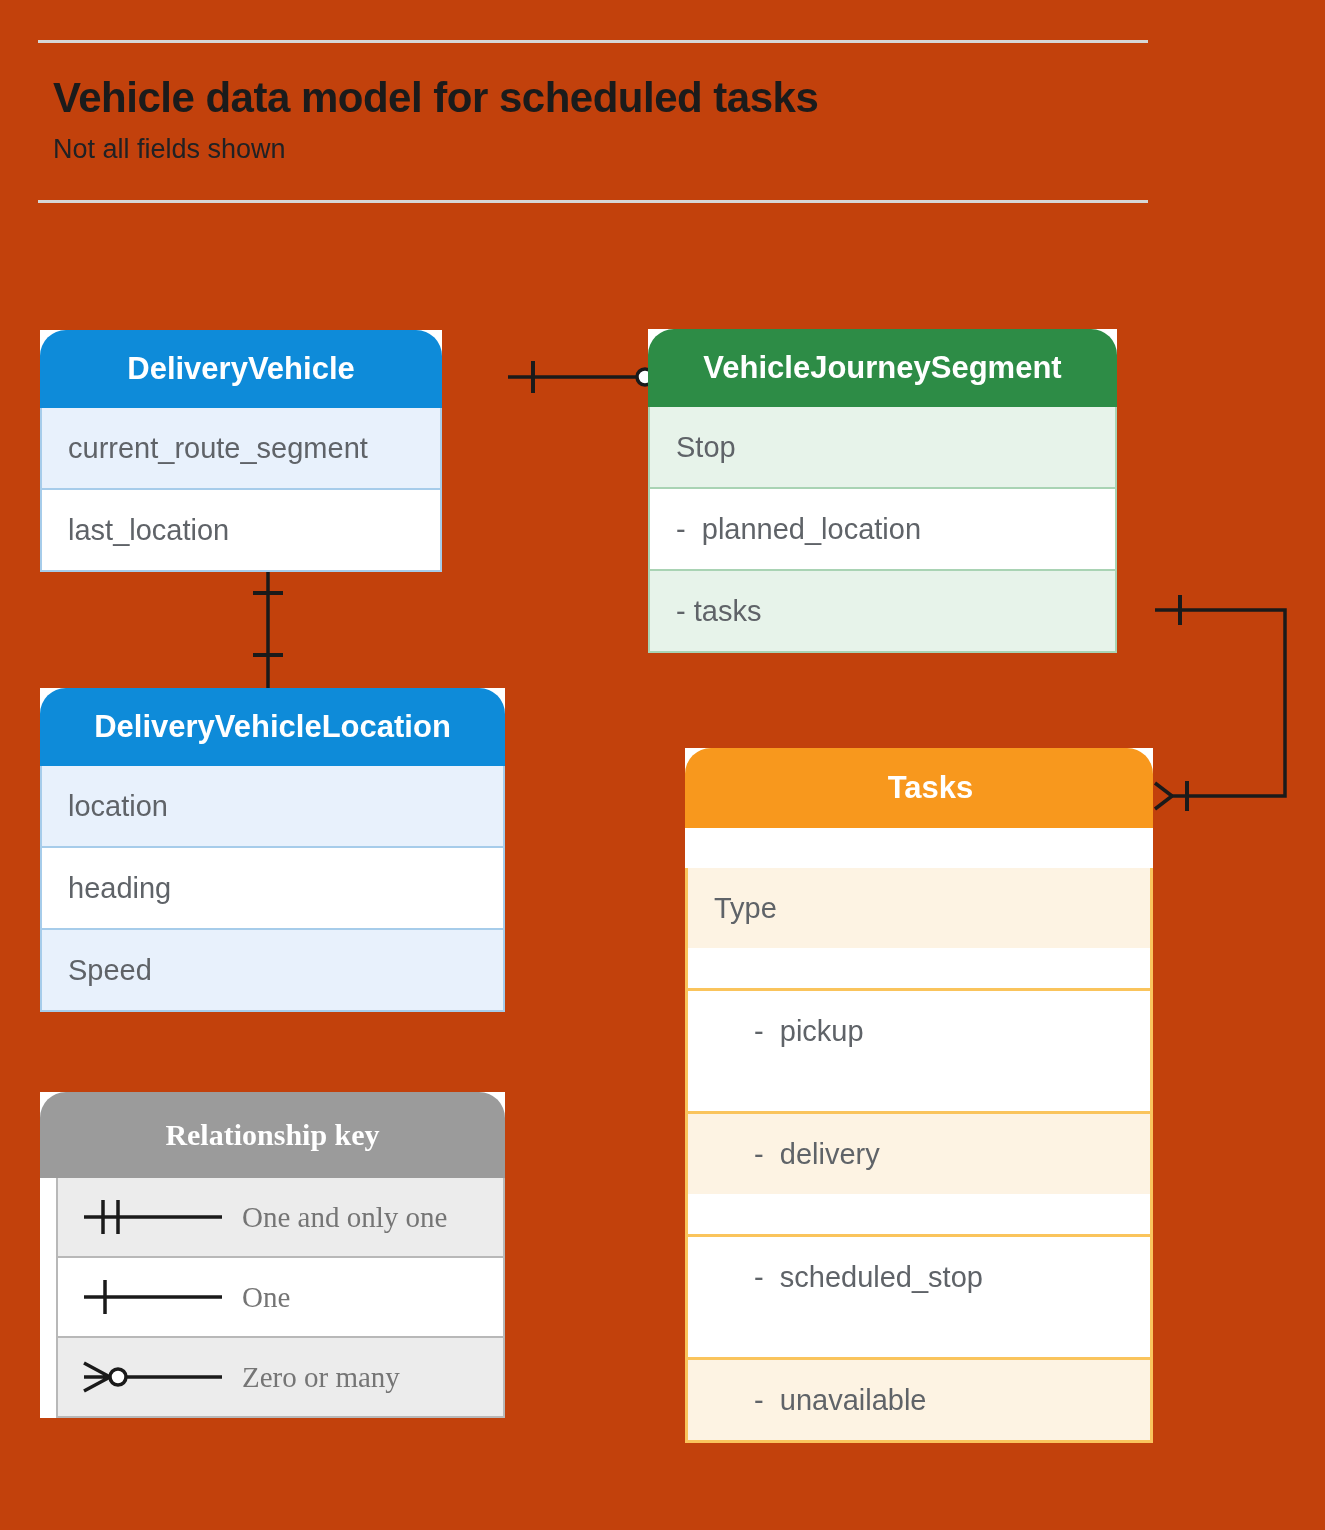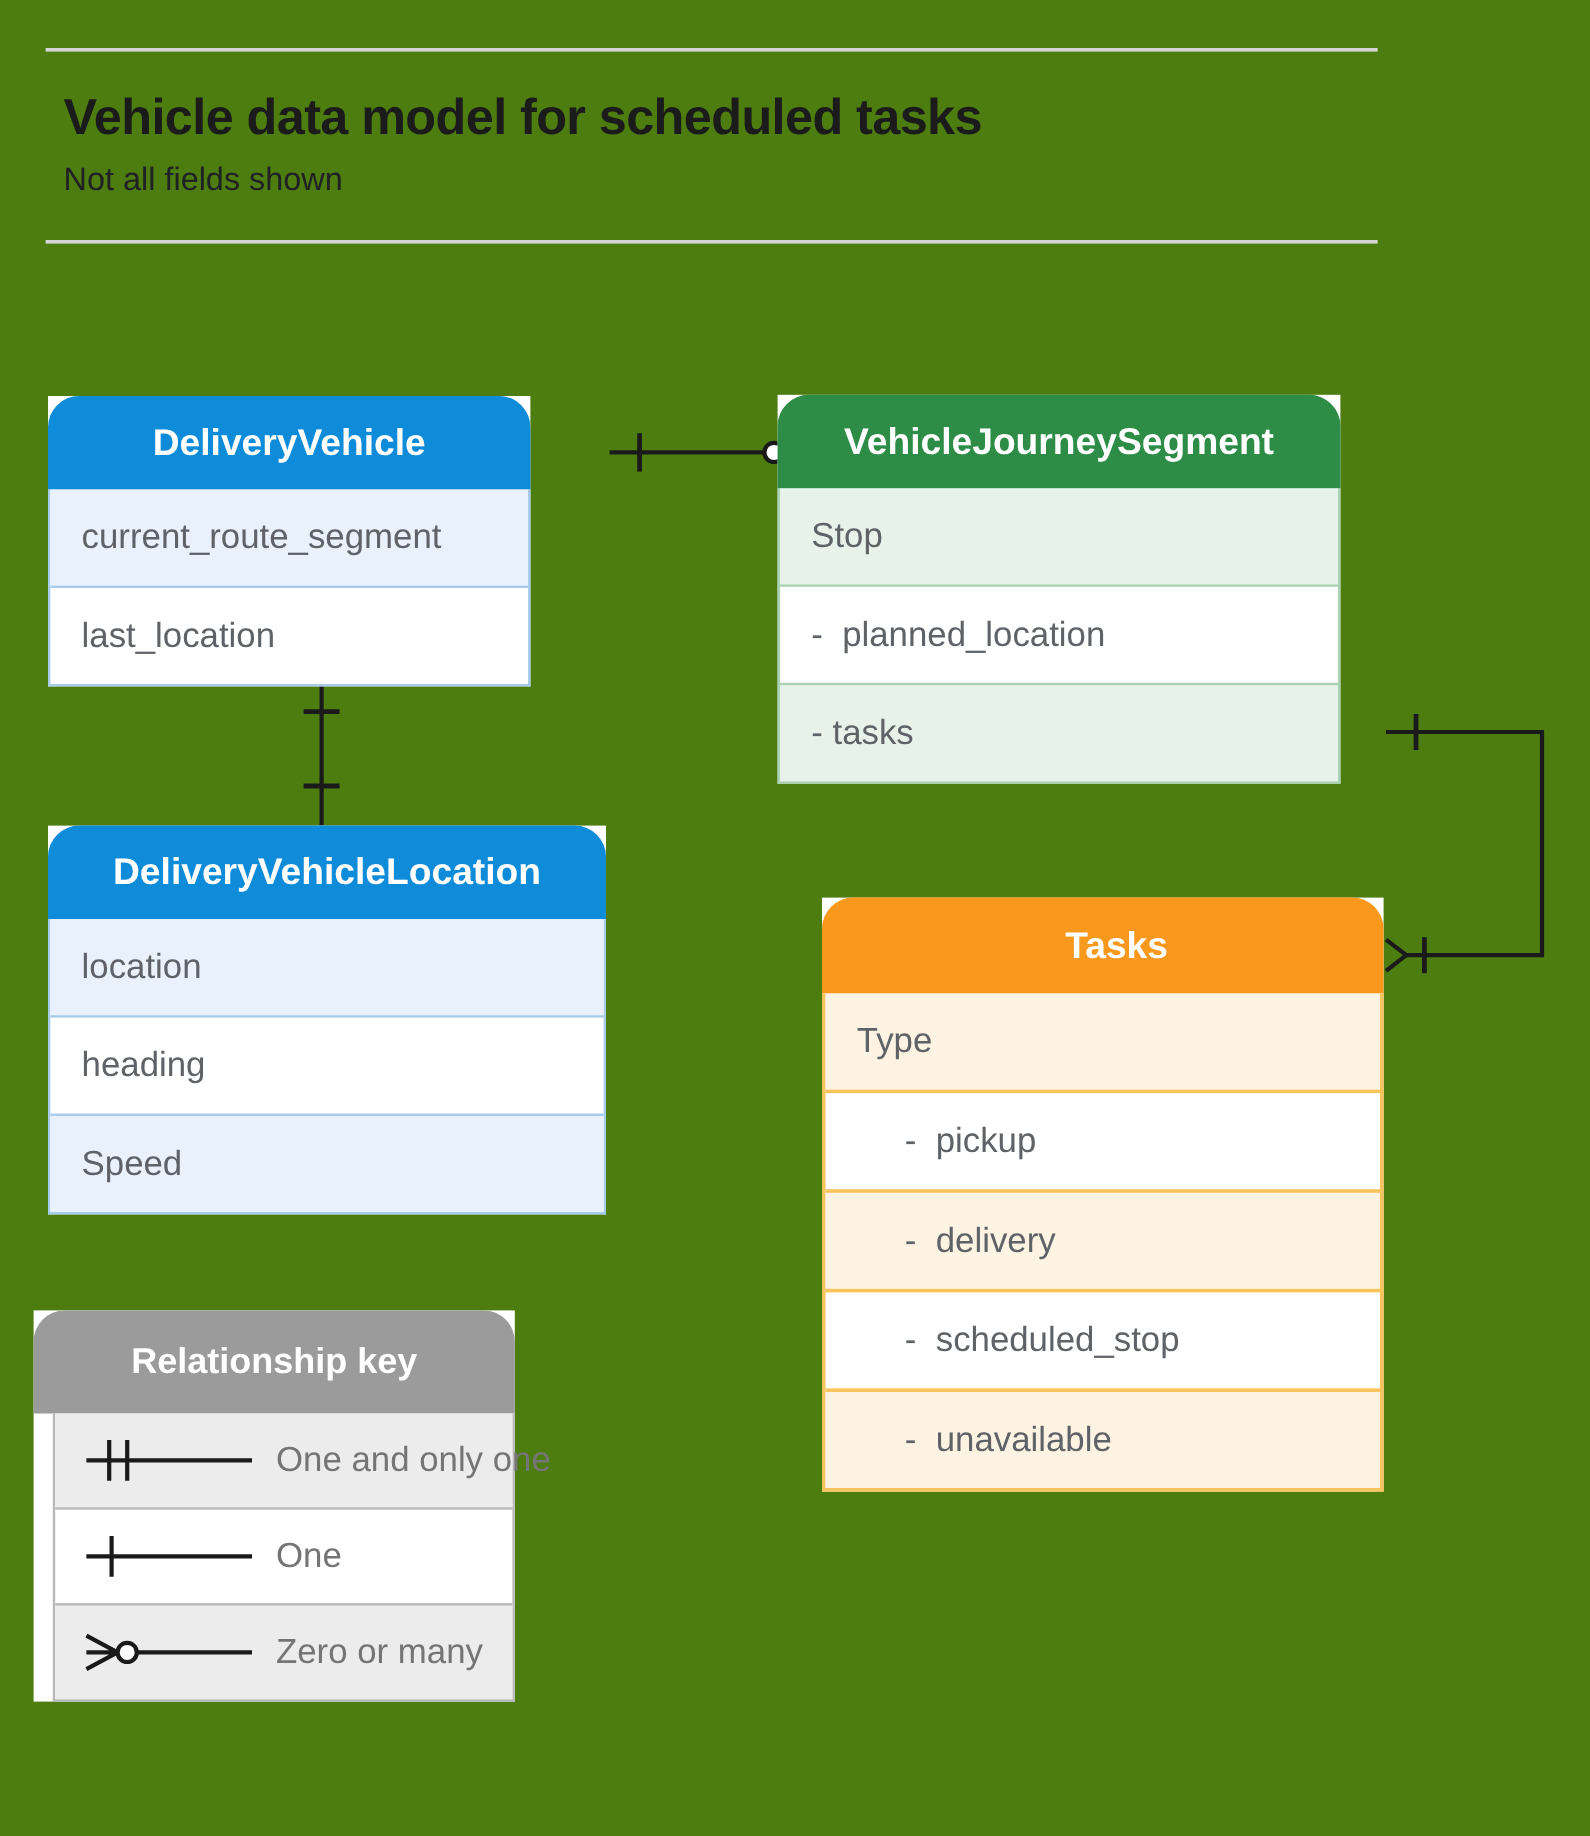--- a/index.html
+++ b/index.html
@@ -1,19 +1,19 @@
 <!DOCTYPE html>
 <html style="--blue_header: #0E8BD9; --blue_light: #E8F1FC; --blue_border: #A6CCEA; --green_header: #2D8C46; --green_light: #E7F3EA; --green_border: #A9D3B4; --orange_header: #F8981D; --orange_light: #FDF3E3; --orange_border: #FAC45C; --gray_header: #9B9B9B; --gray_light: #ECECEC; --gray_border: #B8B8B8; --field_text: #5F6368; --legend_text: #757575; --line_color: #1A1A1A; --title_text: #1B1B1B; --rule_color: #D6D6D6;"><head>
 <meta charset="utf-8">
 <style>
   html,body{margin:0;padding:0;background:#ffffff;}
   .canvas{
     position:relative;
     width:1325px;height:1530px;
-    background:#4d7c0f;
+    background:#c2410c;
     font-family:"Liberation Sans", sans-serif;
     overflow:hidden;
   }
   .rule{position:absolute;left:38px;width:1110px;height:3px;background:var(--rule_color,#d6d6d6);}
   .rule.top{top:40px;}
   .rule.bottom{top:200px;}
   .page-title{
     position:absolute;left:53px;top:74px;
     font-size:42px;font-weight:700;color:var(--title_text,#1b1b1b);
     letter-spacing:-0.5px;
@@ -50,41 +50,41 @@
   .entity.blue .entity-row{border-top-color:var(--blue_border,#a6ccea);}
   .entity.blue .entity-row:nth-child(odd){background:var(--blue_light,#e8f1fc);}
 
   .entity.green .entity-header{background:var(--green_header,#2d8c46);height:78px;}
   .entity.green .entity-body{border-color:var(--green_border,#a9d3b4);}
   .entity.green .entity-row{border-top-color:var(--green_border,#a9d3b4);}
   .entity.green .entity-row:nth-child(odd){background:var(--green_light,#e7f3ea);}
 
   .entity.orange .entity-header{background:var(--orange_header,#f8981d);height:80px;padding-left:23px;}
   .entity.orange .entity-body{border-width:0 3px 3px 3px;border-color:var(--orange_border,#fac45c);}
-  .entity.orange .entity-row{border-top:3px solid var(--orange_border,#fac45c);}
+  .entity.orange .entity-row{border-top:3px solid var(--orange_border,#fac45c);margin-top:40px;}
   .entity.orange .entity-row:first-child{border-top:none;}
   .entity.orange .entity-row:nth-child(odd){background:var(--orange_light,#fdf3e3);}
 
   .entity.gray .entity-header{background:var(--gray_header,#9b9b9b);height:86px;font-size:30px;}
   .entity.gray .entity-body{border-color:var(--gray_border,#b8b8b8);margin-left:16px;}
   .entity.gray .entity-row{border-top-color:var(--gray_border,#b8b8b8);height:78px;padding-left:18px;}
   .entity.gray .entity-row:nth-child(odd){background:var(--gray_light,#ececec);}
 
   .legend-row{display:flex;align-items:center;}
   .legend-symbol{flex:0 0 auto;}
   .legend-symbol path{fill:none;stroke:var(--line_color,#1a1a1a);stroke-width:3.5;}
   .legend-symbol circle{fill:#ffffff;stroke:var(--line_color,#1a1a1a);stroke-width:3.5;}
   .legend-label{margin-left:16px;font-size:29px;color:var(--legend_text,#757575);}
 
   
   #box-delivery-vehicle{left:40px;top:330px;width:402px;}
   #box-vehicle-journey-segment{left:648px;top:329px;width:469px;}
   #box-delivery-vehicle-location{left:40px;top:688px;width:465px;}
   #box-tasks{left:685px;top:748px;width:468px;}
-  #box-relationship-key{left:28px;top:1092px;width:401px;}
+  #box-relationship-key{left:40px;top:1092px;width:465px;font-family:Liberation Serif, serif;}
 </style>
 </head>
 <body>
 
 <div class="canvas">
 
   <div class="rule top"></div>
   <div class="page-title">Vehicle data model for scheduled tasks</div>
   <div class="page-subtitle">Not all fields shown</div>
   <div class="rule bottom"></div>

